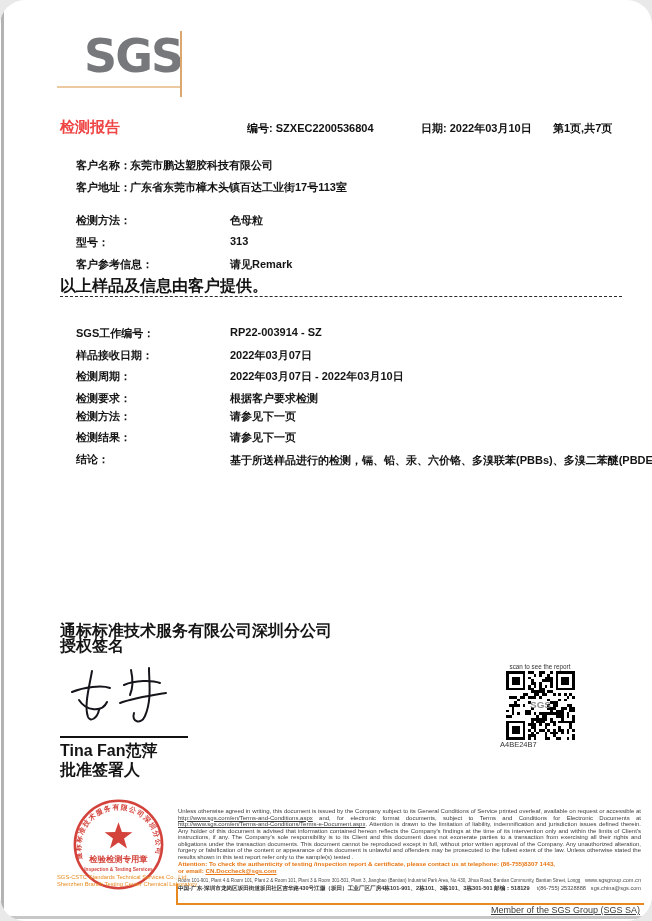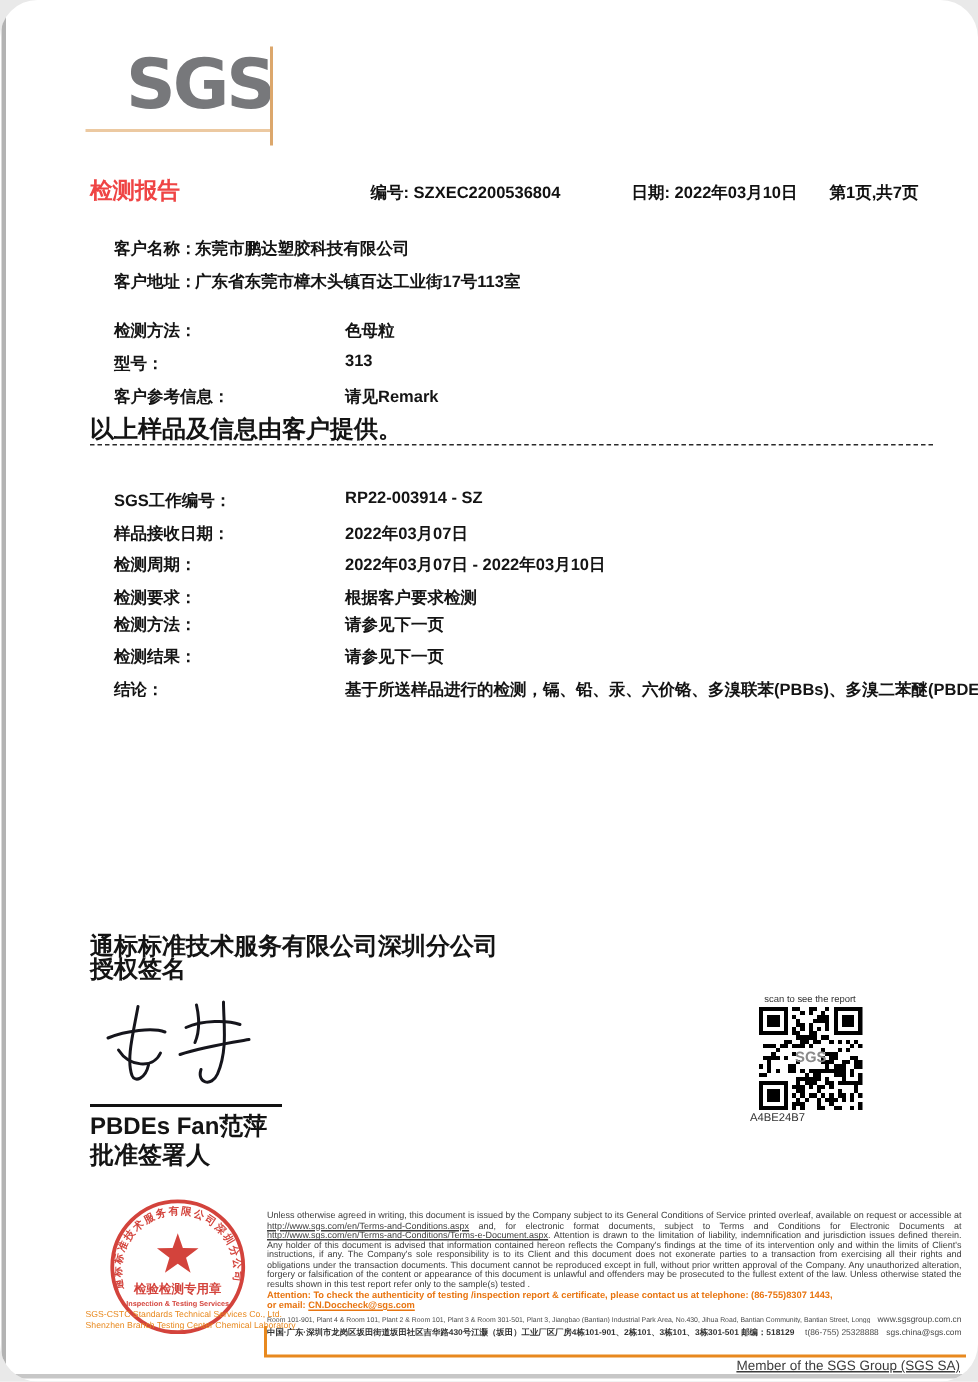--- a/index.html
+++ b/index.html
@@ -139,21 +139,21 @@
       <path d="M10,34 C22,29 40,27 48,30"></path>
       <path d="M30,13 C27,30 22,48 26,59 C28,64 35,61 37,52"></path>
       <path d="M17,42 C24,53 40,55 45,44"></path>
       <path d="M62,27 C73,22 90,22 98,25"></path>
       <path d="M69,12 C71,21 71,30 68,37"></path>
       <path d="M87,10 C87,24 90,42 83,58 C79,67 69,64 72,55"></path>
       <path d="M58,45 C72,40 92,37 104,35"></path>
     </g>
   </svg>
   <div class="sig-line"></div>
-  <div class="plain" style="top:741px">PBDEs Fan范萍</div>
+  <div class="plain" style="top:741px">Tina Fan范萍</div>
   <div class="plain" style="top:760px">批准签署人</div>
 
   <div class="qr-caption">scan to see the report</div>
   <div class="qr-box">
     <svg id="qr" width="69" height="69" viewBox="0 0 25 25" shape-rendering="crispEdges">
         <rect x="8" y="0" width="1" height="1" fill="#000"></rect>
         <rect x="9" y="0" width="1" height="1" fill="#000"></rect>
         <rect x="12" y="0" width="1" height="1" fill="#000"></rect>
         <rect x="13" y="0" width="1" height="1" fill="#000"></rect>
         <rect x="16" y="0" width="1" height="1" fill="#000"></rect>

